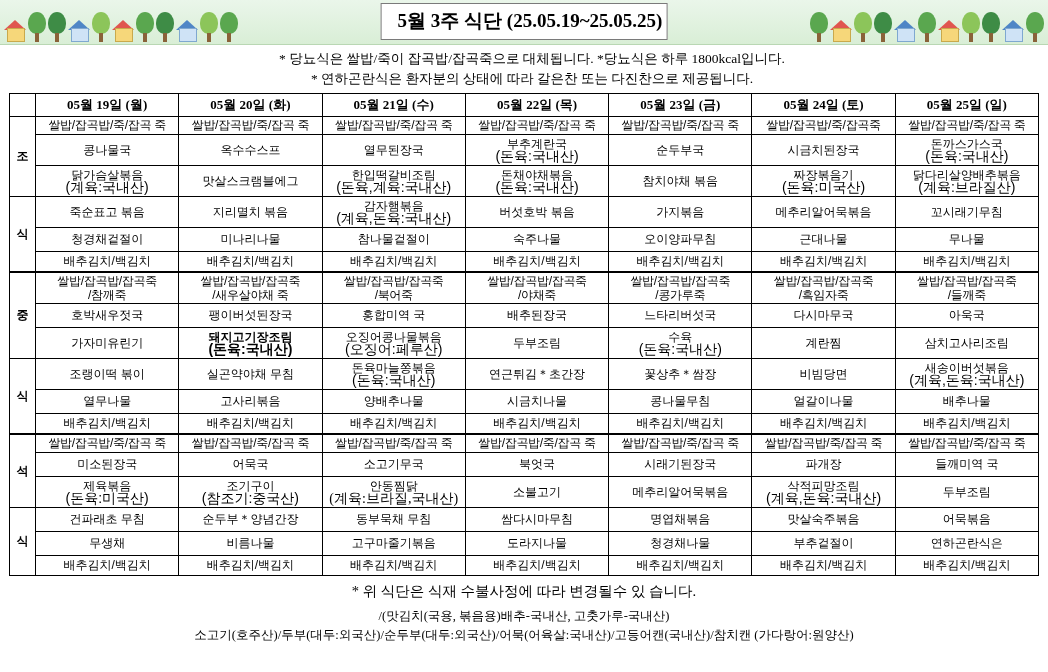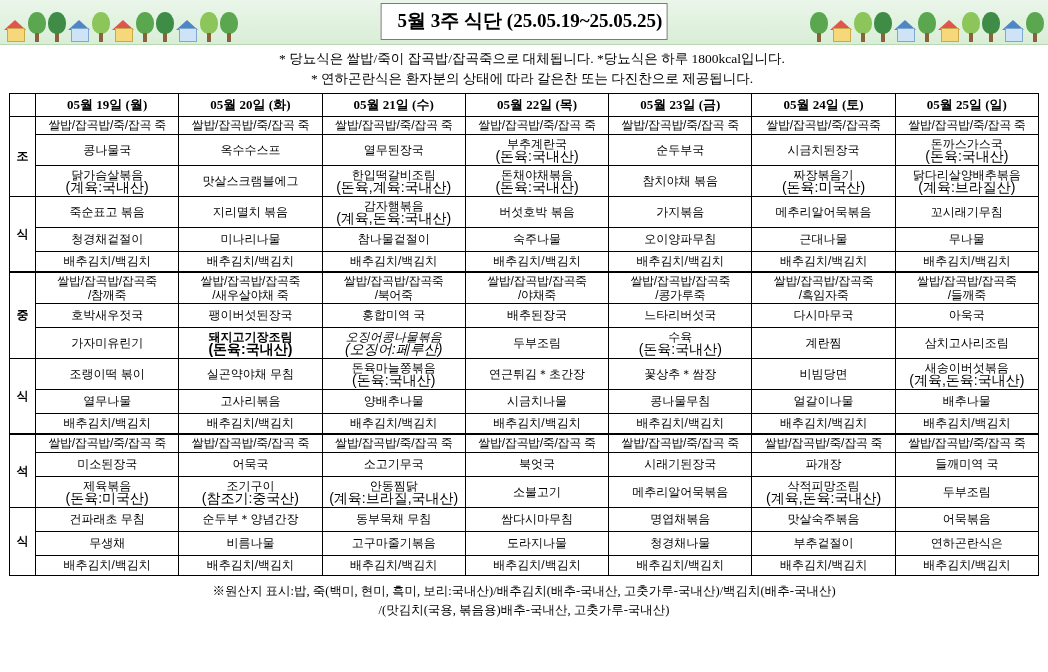--- a/index.html
+++ b/index.html
@@ -289,21 +289,21 @@
           <td class="dish">팽이버섯된장국</td>
           <td class="dish">홍합미역 국</td>
           <td class="dish">배추된장국</td>
           <td class="dish">느타리버섯국</td>
           <td class="dish">다시마무국</td>
           <td class="dish">아욱국</td>
         </tr>
         <tr>
           <td class="dish">가자미유린기</td>
           <td class="dish" style="height: 30px; font-weight: bold;"><span>돼지고기장조림</span><span class="sub">(돈육:국내산)</span></td>
-          <td class="dish" style="height: 30px; font-style: italic;"><span>오징어콩나물볶음</span><span class="sub">(오징어:페루산)</span></td>
+          <td class="dish" style="height: 30px;"><span>오징어콩나물볶음</span><span class="sub">(오징어:페루산)</span></td>
           <td class="dish">두부조림</td>
           <td class="dish" style="height: 30px;"><span>수육</span><span class="sub">(돈육:국내산)</span></td>
           <td class="dish">계란찜</td>
           <td class="dish">삼치고사리조림</td>
         </tr>
         <tr>
           <td class="lane-cell" rowspan="3">식</td>
           <td class="dish">조랭이떡 볶이</td>
           <td class="dish">실곤약야채 무침</td>
           <td class="dish" style="height: 30px;"><span>돈육마늘쫑볶음</span><span class="sub">(돈육:국내산)</span></td>
@@ -345,21 +345,21 @@
           <td class="dish">어묵국</td>
           <td class="dish">소고기무국</td>
           <td class="dish">북엇국</td>
           <td class="dish">시래기된장국</td>
           <td class="dish">파개장</td>
           <td class="dish">들깨미역 국</td>
         </tr>
         <tr>
           <td class="dish" style="height: 30px;"><span>제육볶음</span><span class="sub">(돈육:미국산)</span></td>
           <td class="dish" style="height: 30px; margin-top: 12px;"><span>조기구이</span><span class="sub">(참조기:중국산)</span></td>
-          <td class="dish" style="height: 30px;"><span>안동찜닭</span><span class="sub">(계육:브라질,국내산)</span></td>
+          <td class="dish" style="height: 30px; font-family: Liberation Serif, serif;"><span>안동찜닭</span><span class="sub">(계육:브라질,국내산)</span></td>
           <td class="dish">소불고기</td>
           <td class="dish">메추리알어묵볶음</td>
           <td class="dish" style="height: 30px;"><span>삭적피망조림</span><span class="sub">(계육,돈육:국내산)</span></td>
           <td class="dish">두부조림</td>
         </tr>
         <tr>
           <td class="lane-cell" rowspan="3">식</td>
           <td class="dish">건파래초 무침</td>
           <td class="dish">순두부＊양념간장</td>
           <td class="dish">동부묵채 무침</td>
@@ -383,17 +383,18 @@
           <td class="kimchi dashed-top">배추김치/백김치</td>
           <td class="kimchi dashed-top">배추김치/백김치</td>
           <td class="kimchi dashed-top">배추김치/백김치</td>
           <td class="kimchi dashed-top">배추김치/백김치</td>
           <td class="kimchi dashed-top">배추김치/백김치</td>
         </tr>
       </tbody>
   </table>
 
   <div class="footer">
-    <div class="small">※원산지 표시:밥, 죽(백미, 현미, 흑미, 보리:국내산)/배추김치(배추-국내산, 고춧가루-국내산)/백김치(배추-국내산)</div>
+    <div class="big">*  위 식단은 식재 수불사정에 따라 변경될수 있 습니다.</div>
     <div class="small">/(맛김치(국용, 볶음용)배추-국내산, 고춧가루-국내산)</div>
+    <div class="small">소고기(호주산)/두부(대두:외국산)/순두부(대두:외국산)/어묵(어육살:국내산)/고등어캔(국내산)/참치캔 (가다랑어:원양산)</div>
   </div>
 
 </div>
 
 </body></html>

